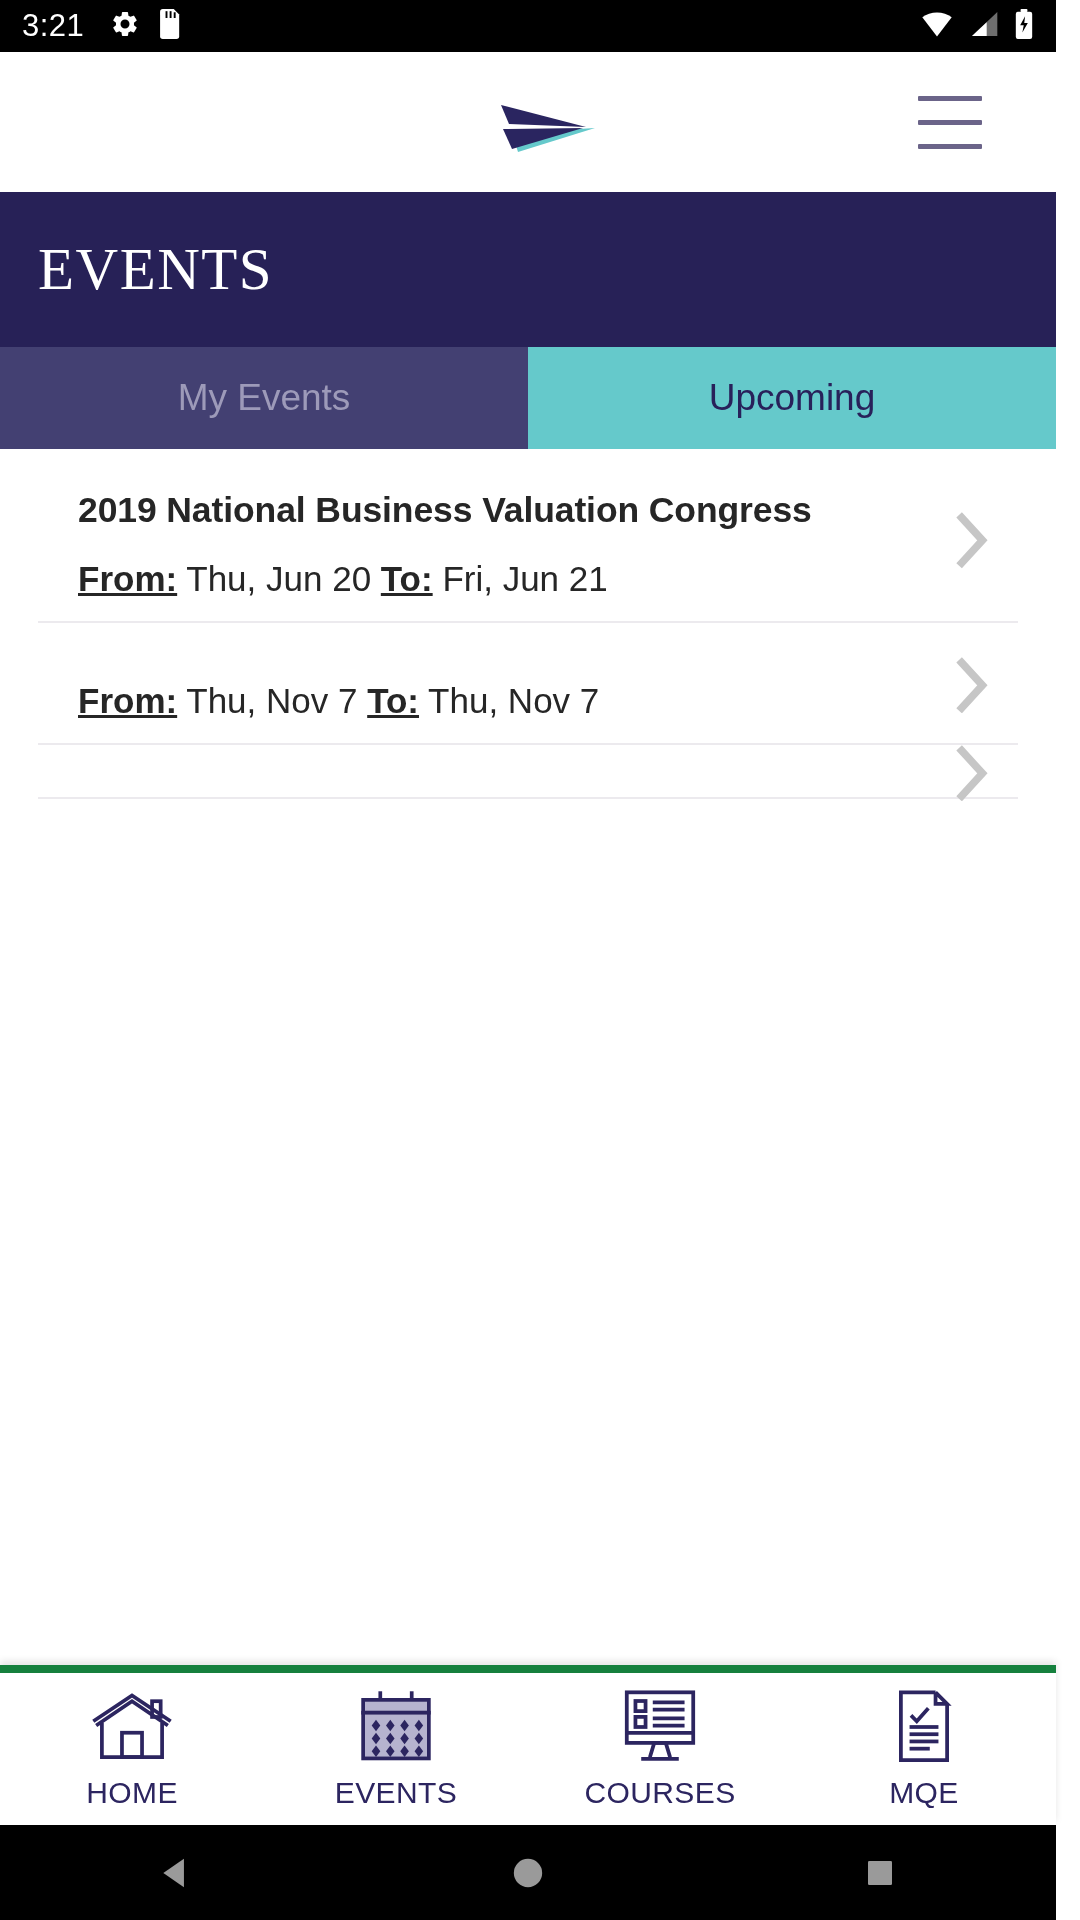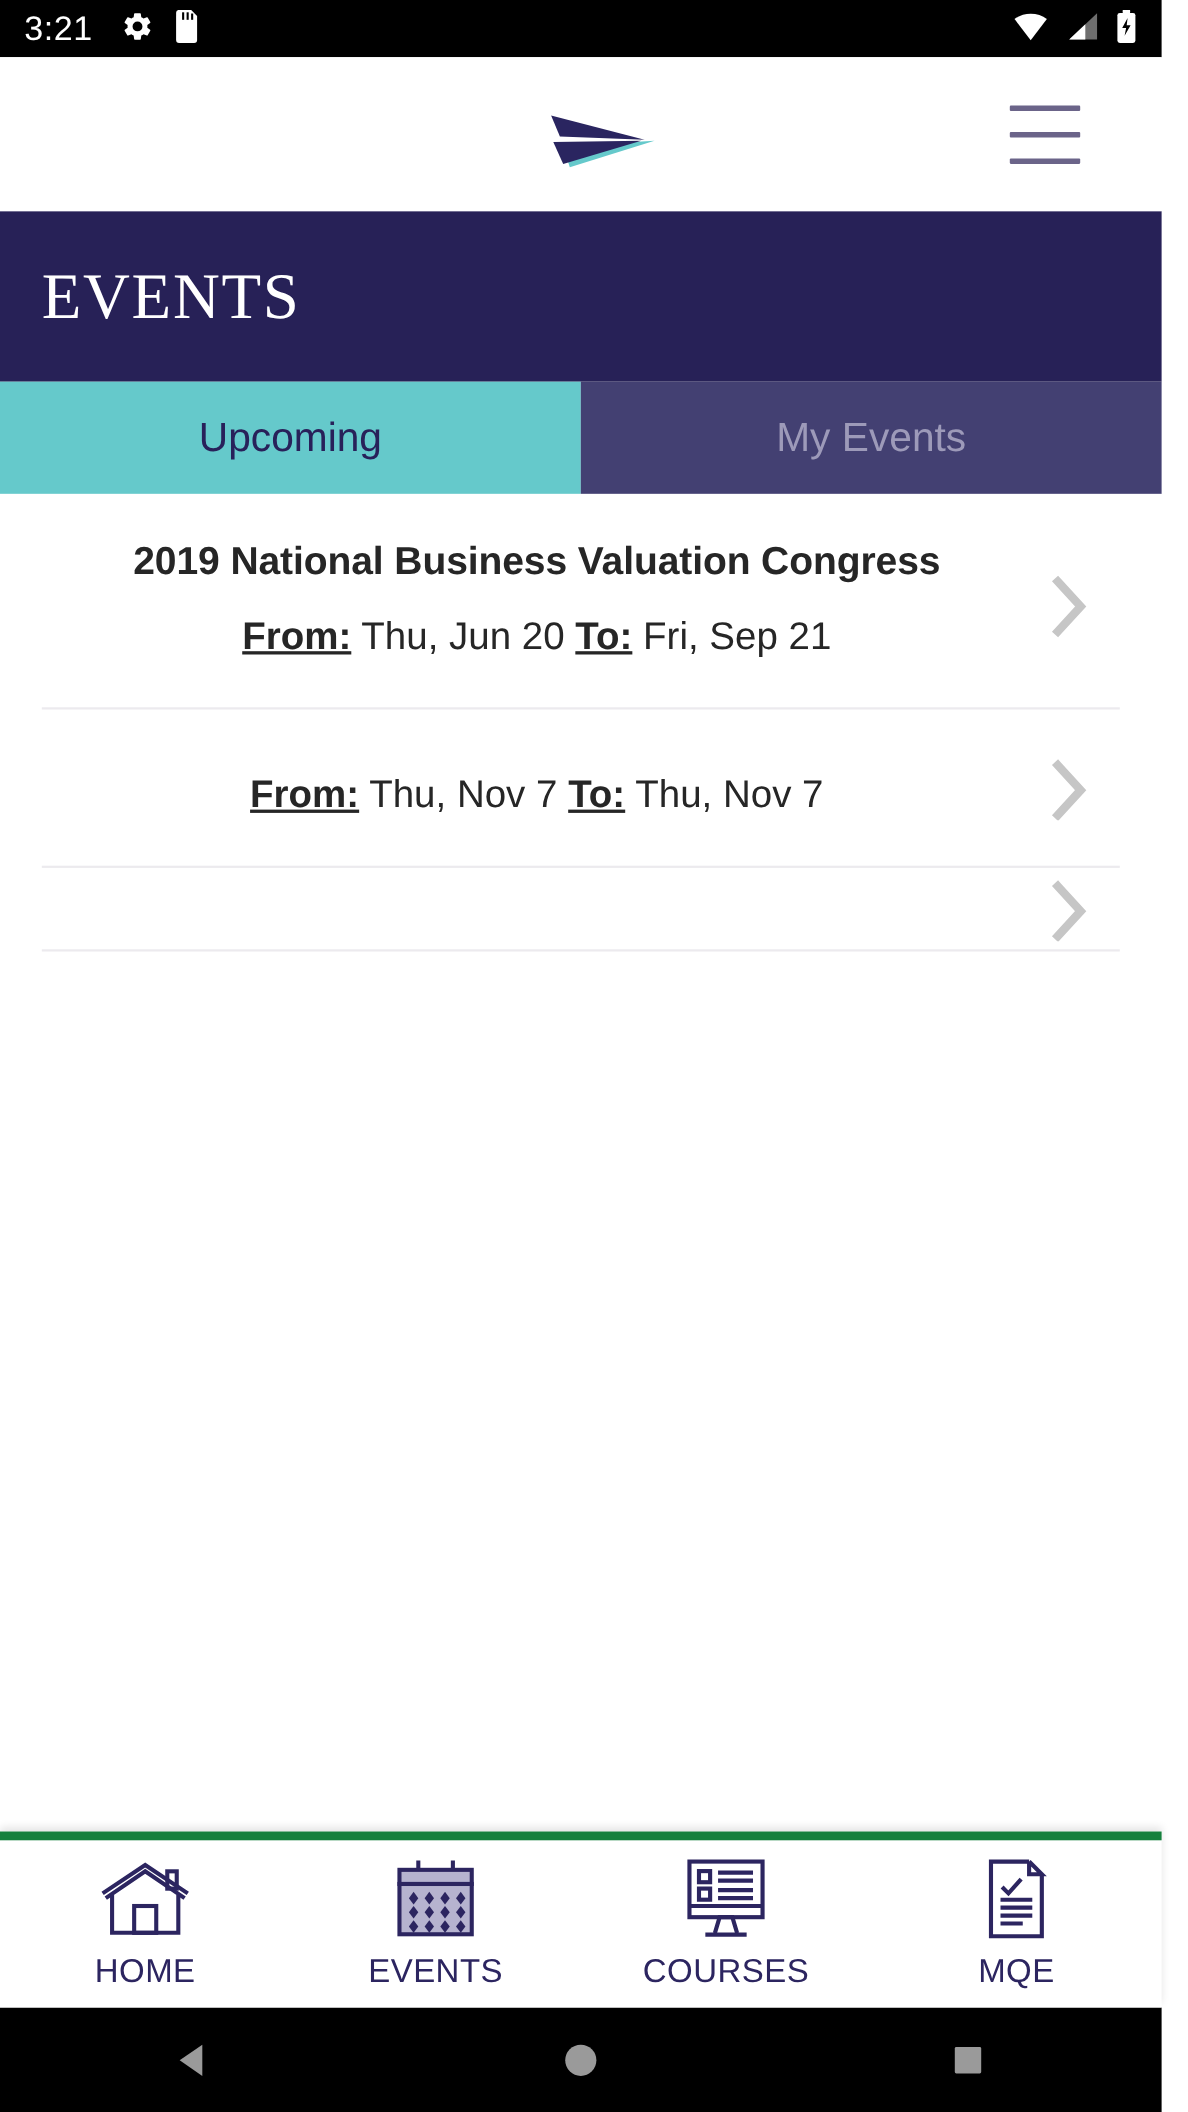--- a/index.html
+++ b/index.html
@@ -51,22 +51,22 @@
   .tab {
     flex:1; display:flex; align-items:center; justify-content:center;
     font-size:37px; cursor:pointer; user-select:none;
   }
   .tab.active { background:#65c9cb; color:#28215a; }
   .tab.inactive { background:#434072; color:#9d9ab9; }
 
   
   .list { flex:1 1 auto; background:#fff; overflow:hidden; padding-top:6px; }
   .event {
-    position:relative; padding:32px 120px 42px 40px;
-    border-bottom:2px solid #eceaee; margin:0 38px 0 38px;text-align:center;
+    position:relative; padding:32px 120px 20px 40px;
+    border-bottom:2px solid #eceaee; margin:0 38px 0 38px;
   }
   .event:last-of-type { }
   .event-inner { padding-left:0; }
   .event-title {
     font-size:35.5px; font-weight:bold; color:#262626;
     line-height:1.3; letter-spacing:-0.1px;
   }
   .event-dates {
     margin-top:24px; font-size:35px; color:#262626; line-height:1.25;
   }
@@ -157,38 +157,38 @@
       <span></span>
       <span></span>
     </div>
   </div>
 
   <div class="titleband">
     <h1>EVENTS</h1>
   </div>
 
   <div class="tabs">
+    <div class="tab inactive">
+      <span>My Events</span>
+    </div>
     <div class="tab active">
       <span>Upcoming</span>
-    </div>
-    <div class="tab inactive">
-      <span>My Events</span>
     </div>
   </div>
 
   <div class="list">
 
     <div class="event">
       <div class="event-inner">
         <div class="event-title">2019 National Business Valuation Congress</div>
         <div class="event-dates">
           <b>From:</b>
           <span>Thu, Jun 20</span>
           <b>To:</b>
-          <span>Fri, Sep 21</span>
+          <span>Fri, Jun 21</span>
         </div>
       </div>
       <span class="chev">
         <svg viewBox="0 0 18 30" fill="none" stroke="#c6c6c6" stroke-width="4" stroke-linecap="square">
           <polyline points="3,3 14,15 3,27"></polyline>
         </svg>
       </span>
     </div>
 
     <div class="event">

